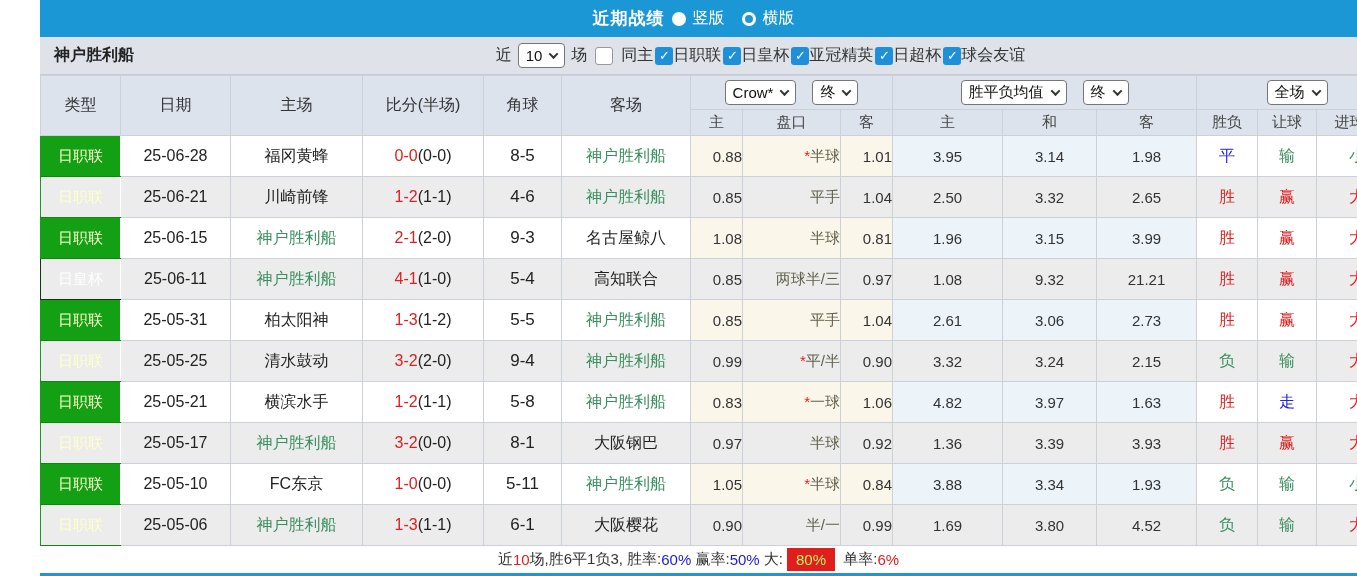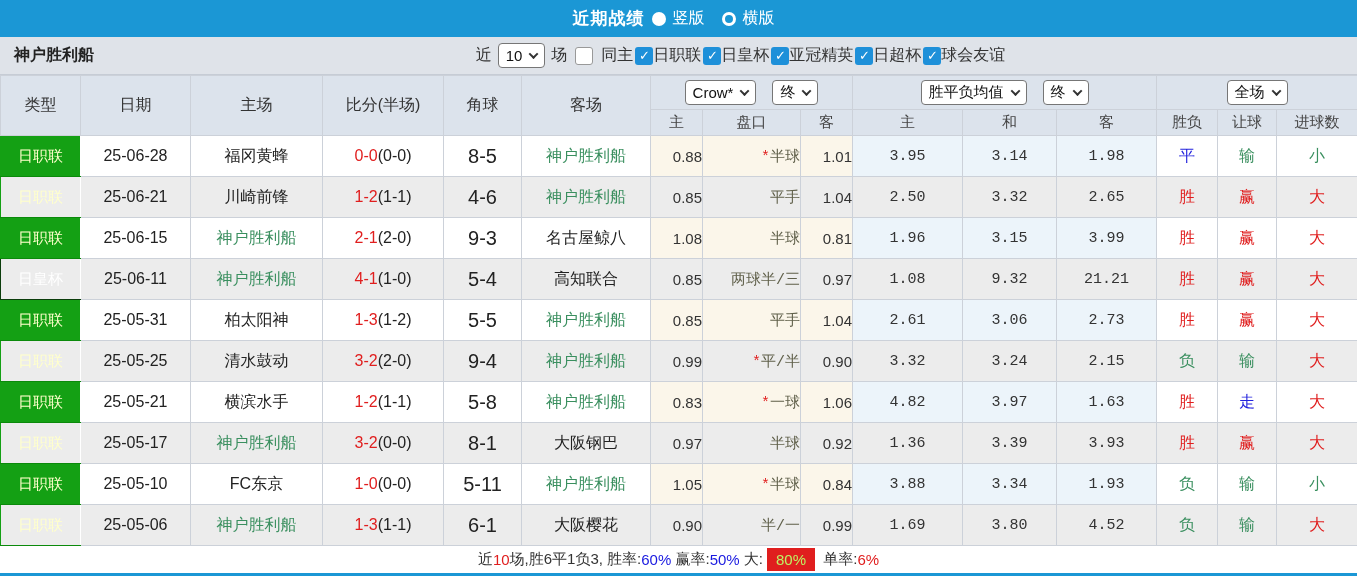--- a/index.html
+++ b/index.html
@@ -1,18 +1,18 @@
 <!DOCTYPE html>
 <html><head>
 <meta charset="utf-8">
 <style>
   * { margin:0; padding:0; box-sizing:border-box; }
   html,body { background:#fff; }
   body { font-family:"Liberation Sans","DejaVu Sans",sans-serif; }
-  .page { width:1357px; height:576px; overflow:hidden; background:#fff; display:flex; flex-direction:column; }
+  .page { width:1357px; height:576px; overflow:hidden; background:#fff; display:flex; flex-direction:column;padding-left:40px; }
 
   
   .topbar { height:37px; background:#1b97d5; display:flex; align-items:center; justify-content:center; gap:7px; color:#fff; flex:0 0 auto; }
   .topbar .title { font-size:17px; font-weight:bold; letter-spacing:1px; }
   .radio { width:14px; height:14px; border-radius:50%; display:inline-block; flex:0 0 auto; cursor:pointer; }
   .radio.on  { background:#fff; }
   .radio.off { background:transparent; border:3px solid #fff; }
   .radio-label { font-size:16px; margin-right:10px; }
 
   
@@ -33,25 +33,25 @@
   table { width:1357px; border-collapse:collapse; table-layout:fixed; flex:0 0 auto; }
   th, td { border:1px solid #ccd1d9; text-align:center; vertical-align:middle; overflow:hidden; white-space:nowrap; }
   thead th { background:#dce3ec; font-weight:normal; color:#333; }
   tr.h1 th { height:34px; font-size:16px; }
   tr.h2 th { height:26px; font-size:15px; color:#444; }
   .grp-inner { display:flex; align-items:center; justify-content:center; gap:4px; }
   tbody td { height:41px; font-size:16px; color:#222; }
   tbody tr:nth-child(even) td { background:#ececec; }
   td.t-league { background:#14a014; color:#ffffcc; font-size:15px; border-color:#0b8a0b #fff #0b8a0b #14a014; }
   td.t-cup    { background:#0b3d0b; color:#ffffff; font-size:15px; border-color:#0b3d0b #fff #0b3d0b #0b3d0b; }
-  td.num { font-size:20px; }
+  td.num { font-size:17px; }
   td.odds { background:#fbf6ea; font-size:15px; color:#333;text-align:right; }
-  td.hcap { color:#5f5f49;font-family:Liberation Mono, monospace; }
+  td.hcap { color:#5f5f49; }
   .star { color:#e01e1e; }
-  td.avg { background:#ecf4fa; font-size:15px; color:#333;font-family:Liberation Mono, monospace; }
+  td.avg { background:#ecf4fa; font-size:15px; color:#333; }
   .score { color:#e01e1e; }
   .half { color:#222; }
   .c-team  { color:#3a8f5f; }
   .c-red   { color:#e01e1e; }
   .c-blue  { color:#2323dd; }
   .c-green { color:#3a8f5f; }
 
   
   .summary { flex:1 1 auto; display:flex; align-items:center; justify-content:center; font-size:15px; color:#333; }
   .seg { white-space:pre; }

